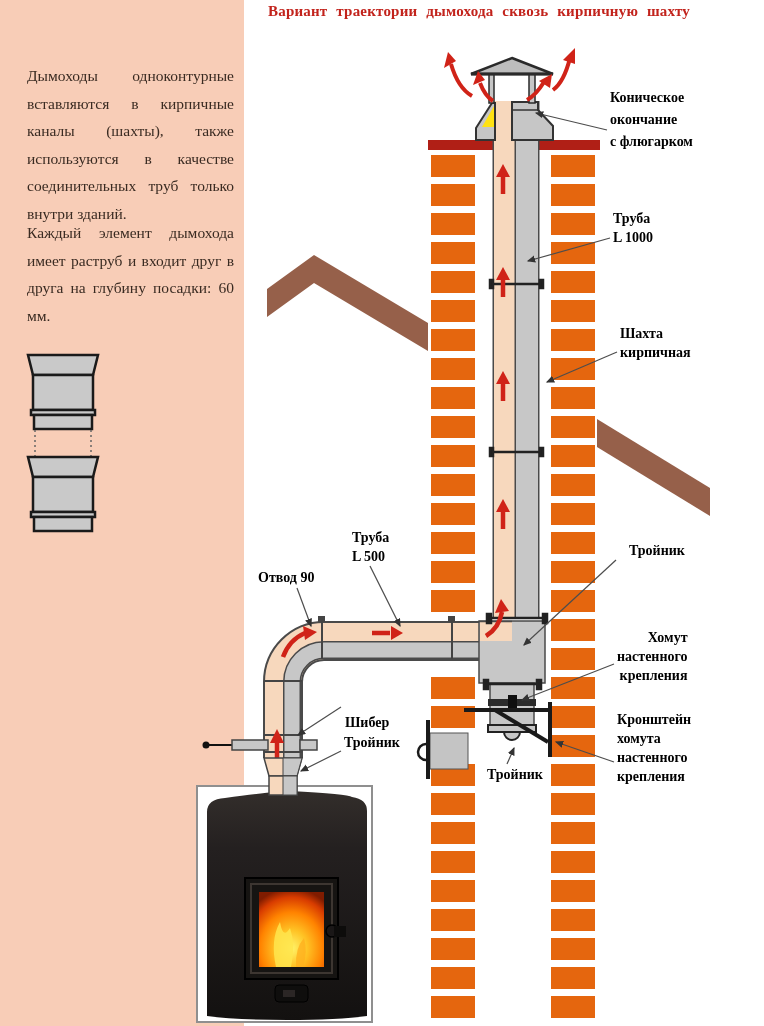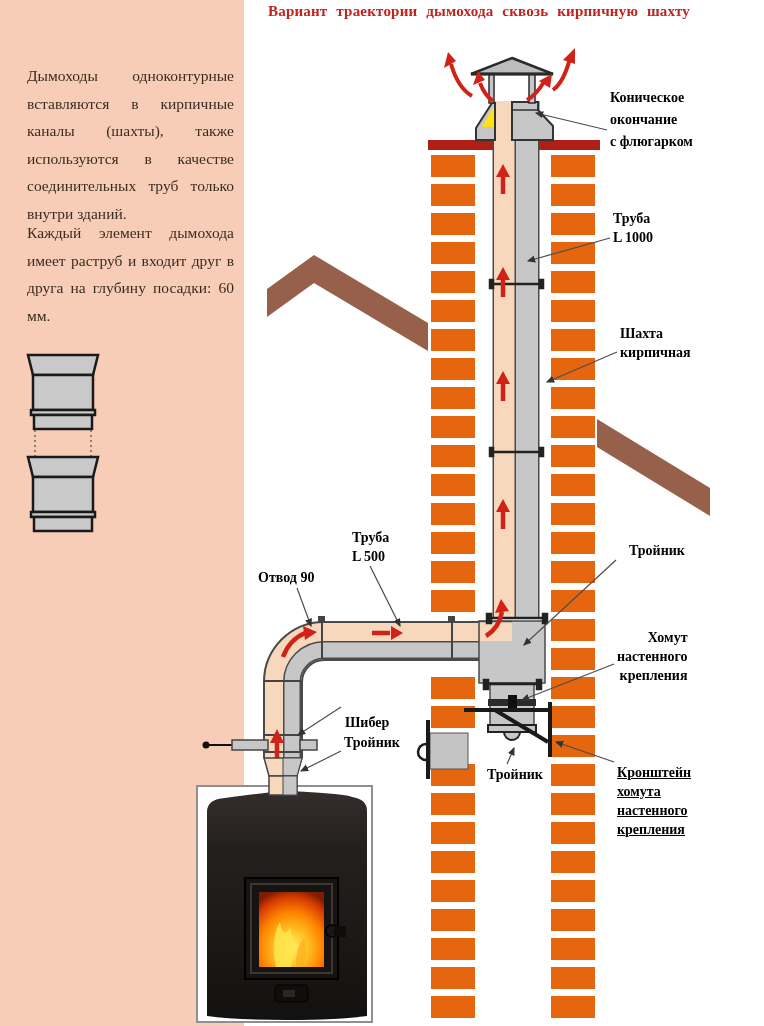--- a/index.html
+++ b/index.html
@@ -16,21 +16,21 @@
   #para2{top:219px;}
   .lbl{font-size:14px;font-weight:bold;line-height:1.35;white-space:pre-line;color:#000000;}
   .lbl.tall{line-height:1.58;}
   #lbl-cap{left:610px;top:87px;}
   #lbl-pipe1000{left:613px;top:210px;}
   #lbl-shaft{left:620px;top:325px;}
   #lbl-pipe500{left:352px;top:529px;}
   #lbl-elbow{left:258px;top:569px;text-align:right;}
   #lbl-tee{left:620px;top:542px;margin-left:9px;}
   #lbl-clamp{left:617px;top:629px;text-align:right;}
-  #lbl-bracket{left:617px;top:764px;text-decoration:underline;}
+  #lbl-bracket{left:617px;top:711px;}
   #lbl-plug{left:487px;top:766px;}
   #lbl-damper{left:345px;top:714px;}
   #lbl-adapter{left:344px;top:734px;}
 </style>
 </head>
 <body>
 
 <div id="stage">
 
 <svg width="764" height="1026" viewBox="0 0 764 1026">

